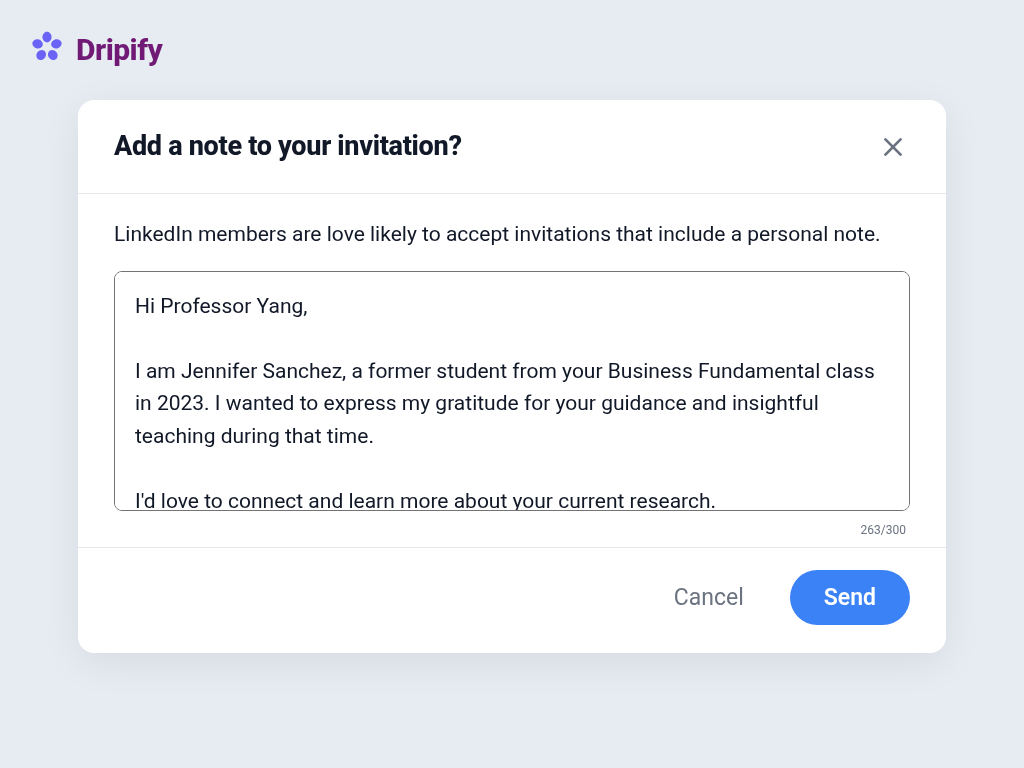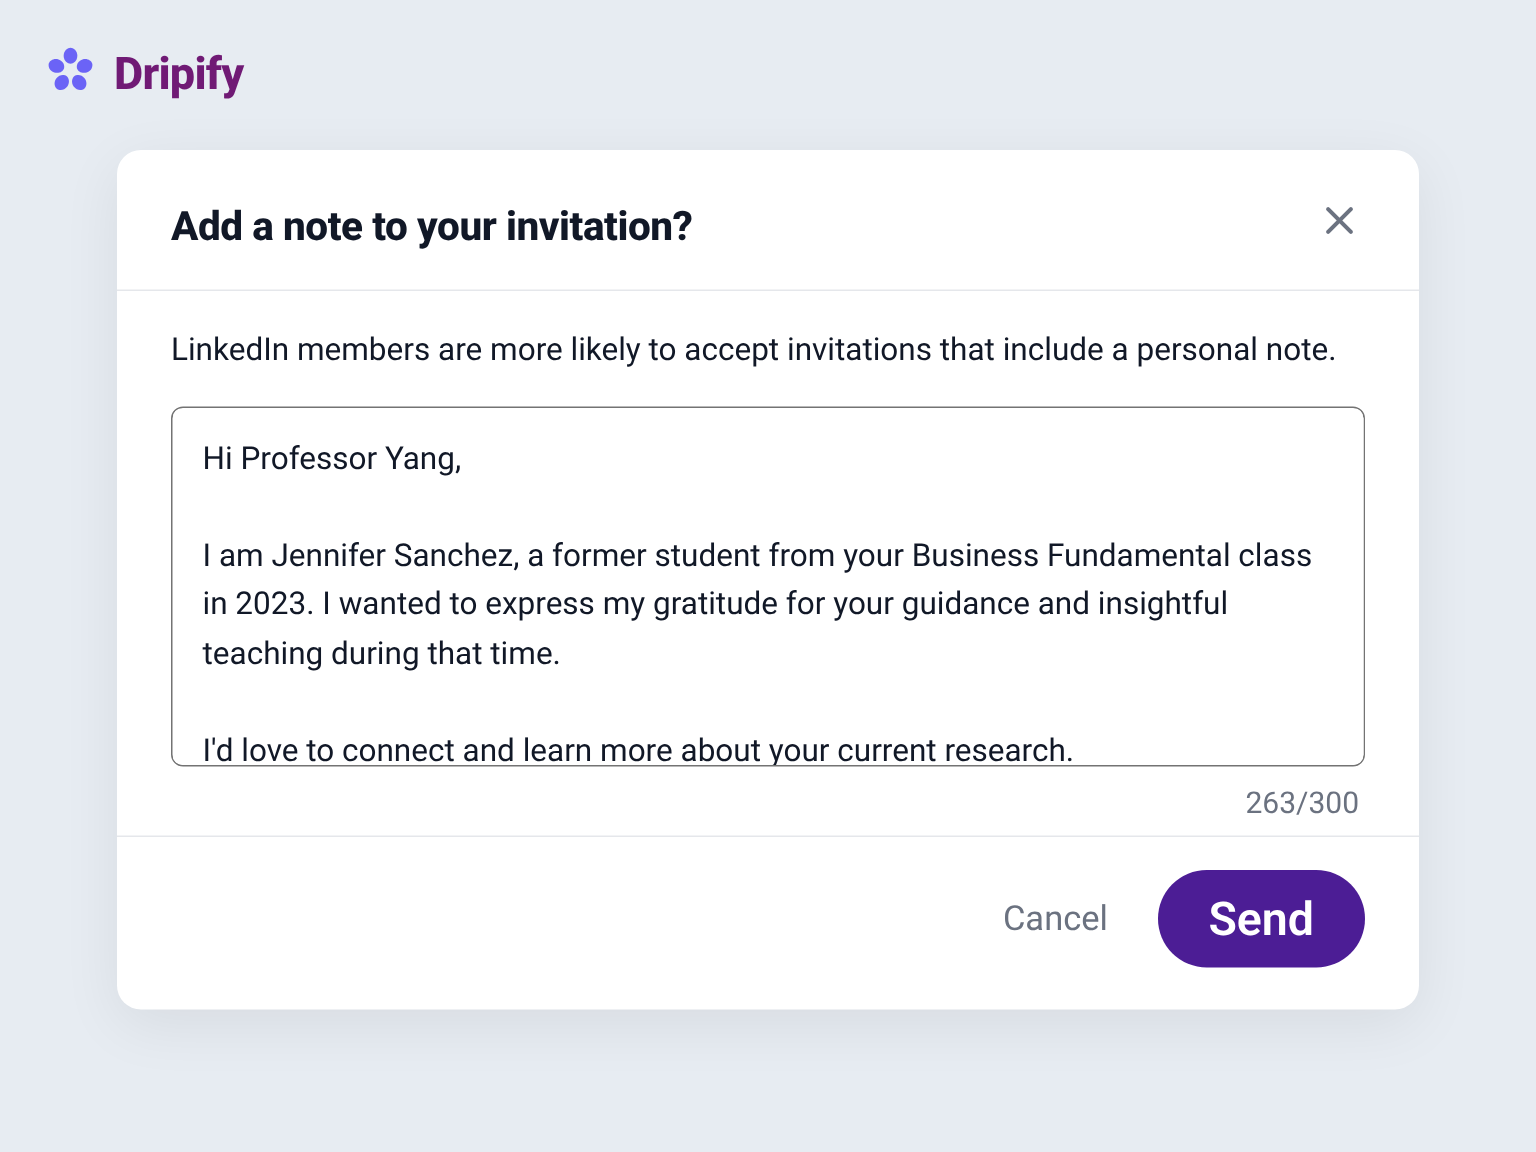--- a/index.html
+++ b/index.html
@@ -29,21 +29,21 @@
     left: 78px;
     width: 868px;
     background: #ffffff;
     border-radius: 16px;
     box-shadow: 0 10px 40px rgba(0,0,0,0.07);
     overflow: hidden;
   }
   .modal-header {
     display: flex;
     justify-content: space-between;
-    align-items: flex-end;
+    align-items: flex-start;
     padding: 30px 36px 26px 36px;
     border-bottom: 1px solid #e5e7eb;
   }
   .modal-title {
     font-size: 27px;
     font-weight: 800;
     color: #111827;
     letter-spacing: -0.3px;
   }
   .close-btn {
@@ -73,47 +73,47 @@
     padding: 18px 20px;
     font-size: 21px;
     font-family: inherit;
     line-height: 1.55;
     color: #111827;
     resize: none;
     outline: none;
   }
   .counter {
     text-align: right;
-    font-size: 20px;
+    font-size: 12px;
     color: #6b7280;
     margin-top: 8px;
     padding-right: 4px;
   }
   .modal-footer {
     border-top: 1px solid #e5e7eb;
     padding: 22px 36px 28px 36px;
     display: flex;
     justify-content: flex-end;
     align-items: center;
-    gap: 27px;
+    gap: 40px;
   }
   .btn-cancel {
     background: none;
     border: none;
     font-size: 23px;
     color: #6b7280;
     cursor: pointer;
     font-family: inherit;
     padding: 10px 6px;
   }
   .btn-send {
-    background: #4c1d95;
+    background: #3b82f6;
     border: none;
     color: #ffffff;
-    font-size: 31px;
+    font-size: 23px;
     font-weight: 600;
     padding: 14px 34px;
     border-radius: 999px;
     cursor: pointer;
     font-family: inherit;
   }
 </style>
 </head>
 <body>
 
@@ -139,21 +139,21 @@
       <span>
         <svg width="26" height="26" viewBox="0 0 24 24" fill="none" stroke="currentColor" stroke-width="2.5" stroke-linecap="round">
           <line x1="5" y1="5" x2="19" y2="19"></line>
           <line x1="19" y1="5" x2="5" y2="19"></line>
         </svg>
       </span>
     </button>
   </div>
 
   <div class="modal-body">
-    <p class="helper-text">LinkedIn members are more likely to accept invitations that include a personal note.</p>
+    <p class="helper-text">LinkedIn members are love likely to accept invitations that include a personal note.</p>
     <textarea class="note-input" style="">Hi Professor Yang,
 
 I am Jennifer Sanchez, a former student from your Business Fundamental class in 2023. I wanted to express my gratitude for your guidance and insightful teaching during that time.
 
 I'd love to connect and learn more about your current research.</textarea>
     <div class="counter">263/300</div>
   </div>
 
   <div class="modal-footer">
     <button class="btn-cancel">Cancel</button>

